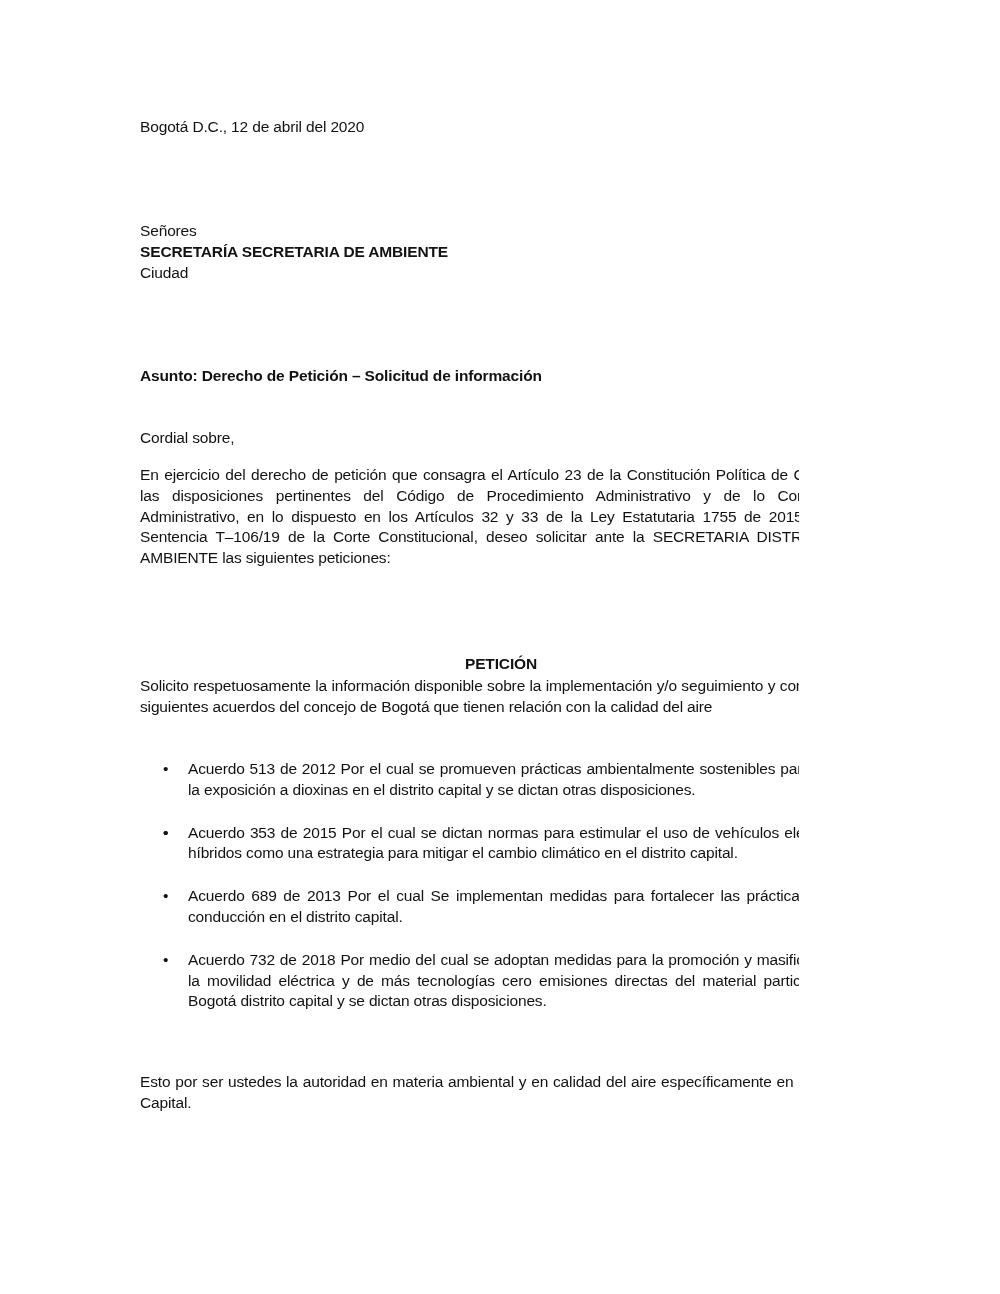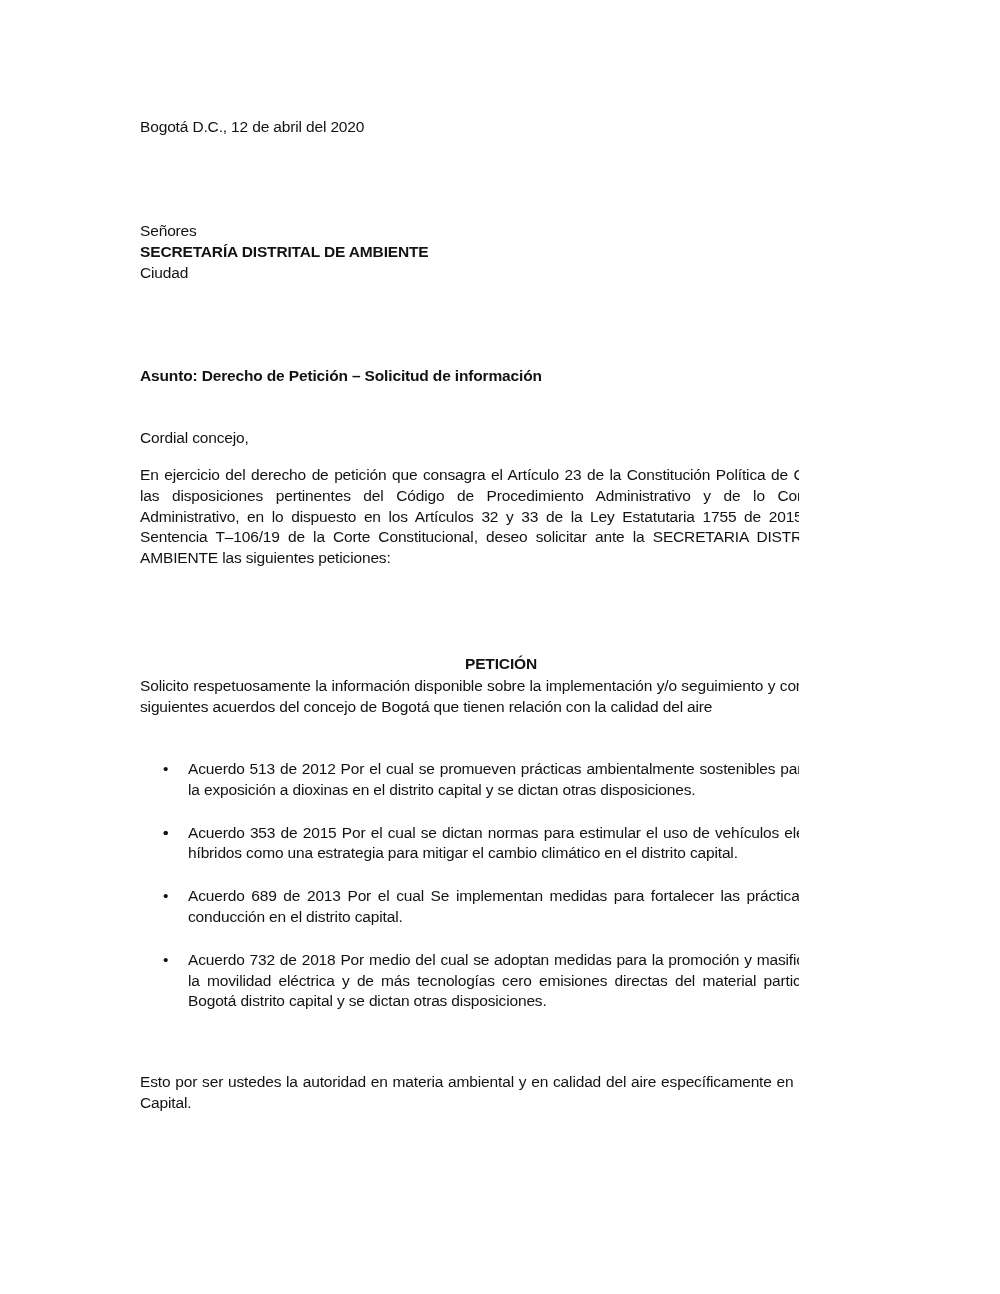--- a/index.html
+++ b/index.html
@@ -52,27 +52,27 @@
 </style>
 </head>
 <body>
 
 <div class="page">
 
   <div class="block date-line">Bogotá D.C., 12 de abril del 2020</div>
 
   <div class="block recipient">
     <div>Señores</div>
-    <div class="bold">SECRETARÍA DISTRITAL DE AMBIENTE</div>
+    <div class="bold">SECRETARÍA SECRETARIA DE AMBIENTE</div>
     <div>Ciudad</div>
   </div>
 
   <div class="block subject">Asunto: Derecho de Petición – Solicitud de información</div>
 
-  <div class="block greeting">Cordial concejo,</div>
+  <div class="block greeting">Cordial sobre,</div>
 
   <p class="block justify intro">En ejercicio del derecho de petición que consagra el Artículo 23 de la Constitución Política de Colombia, las disposiciones pertinentes del Código de Procedimiento Administrativo y de lo Contencioso Administrativo, en lo dispuesto en los Artículos 32 y 33 de la Ley Estatutaria 1755 de 2015 y en la Sentencia T–106/19 de la Corte Constitucional, deseo solicitar ante la SECRETARIA DISTRITAL DE AMBIENTE las siguientes peticiones:</p>
 
   <div class="block heading">PETICIÓN</div>
 
   <p class="block justify petition">Solicito respetuosamente la información disponible sobre la implementación y/o seguimiento y control a los siguientes acuerdos del concejo de Bogotá que tienen relación con la calidad del aire</p>
 
   <ul class="block agreements">
     <li>
       <span class="bullet-dot">•</span>

